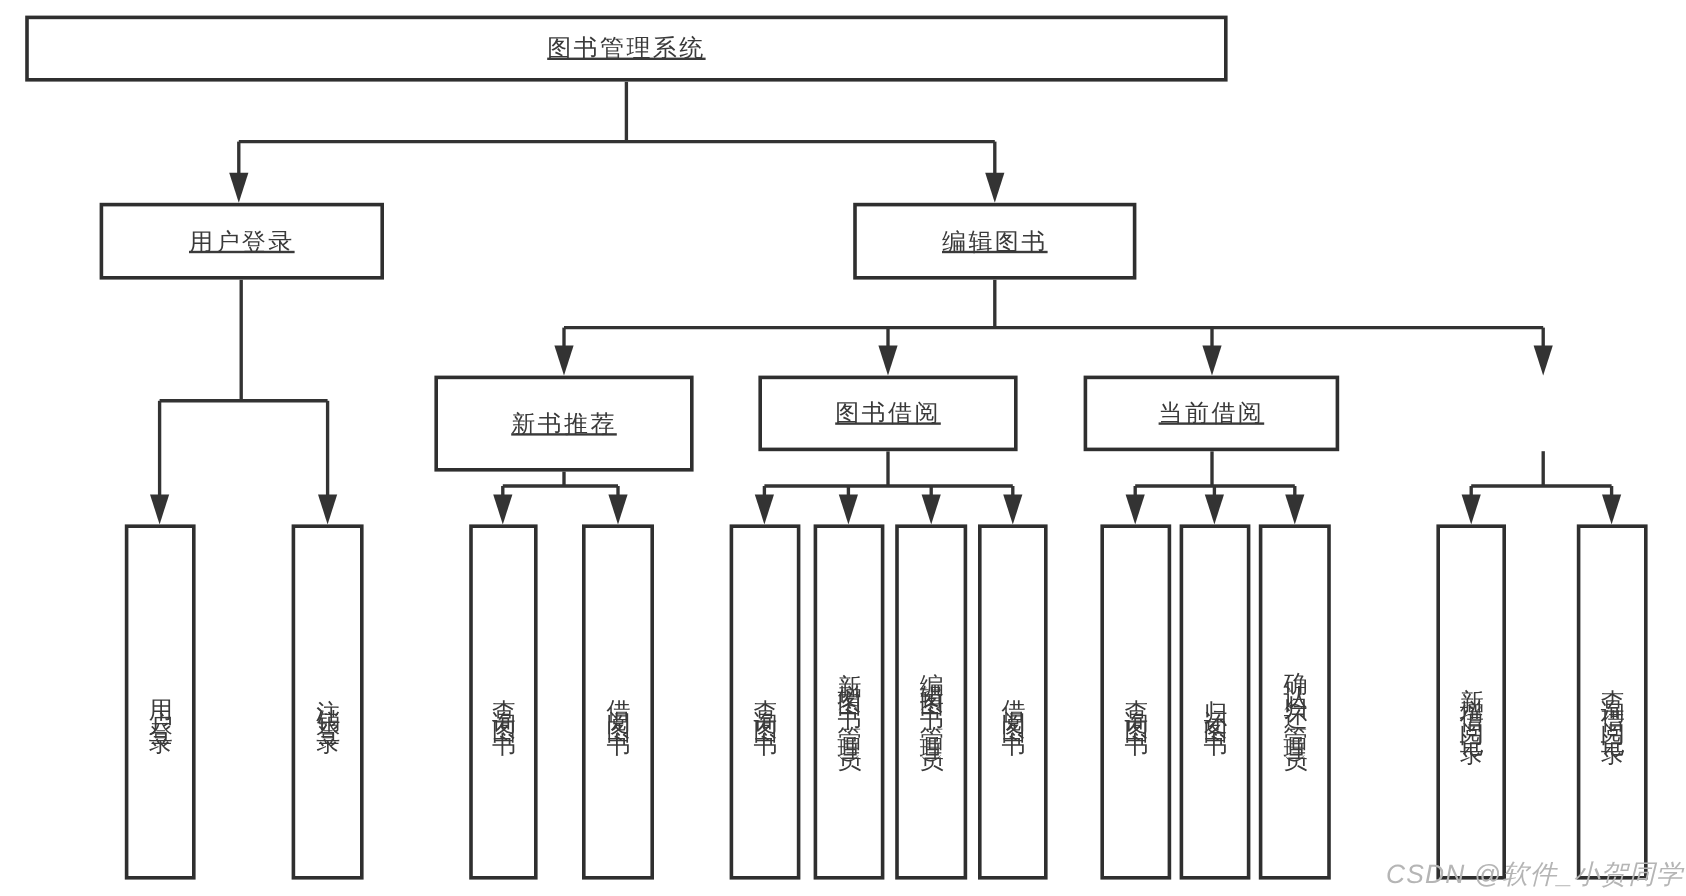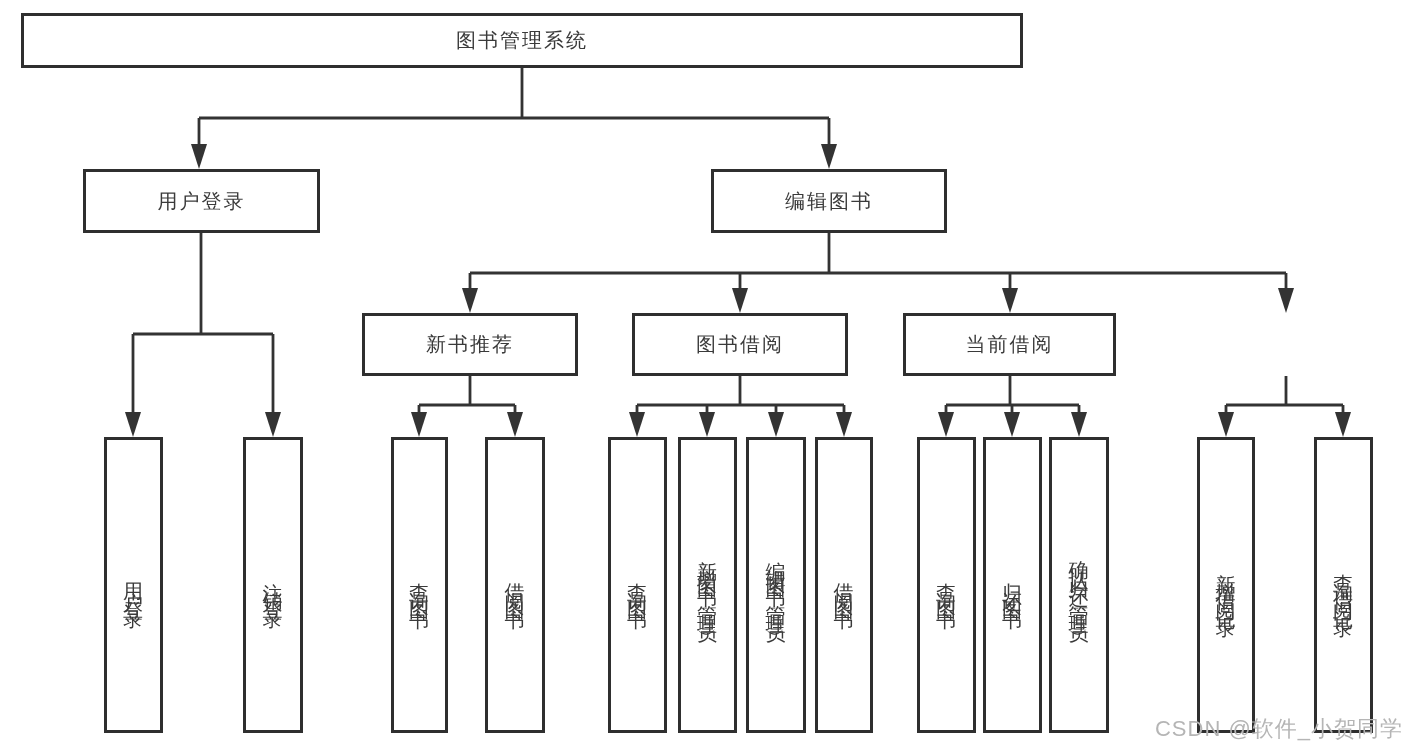--- a/index.html
+++ b/index.html
@@ -37,37 +37,39 @@
     background: #ffffff;
     display: flex;
     align-items: center;
     justify-content: center;
     color: #3a3a3a;
   }
   .node.hlabel span {
     font-size: 20px;
     letter-spacing: 2px;
     white-space: nowrap;
+    text-decoration: underline;
   }
   .node.leaf span {
     writing-mode: vertical-rl;
     text-orientation: mixed;
     font-size: 20px;
     letter-spacing: 9px;
     line-height: 1;
   }
   .watermark {
     position: absolute;
     top: 714px;
     right: 2px;
     font-size: 22px;
     letter-spacing: 1px;
     color: #b5b5b5;
     white-space: nowrap;
     z-index: 10;
+    font-style: italic;
   }
 </style>
 </head>
 <body>
 
 <div class="canvas">
 
   <svg class="connectors" viewBox="0 0 1405 747" xmlns="http://www.w3.org/2000/svg">
 
     <path d="M522 68 V118"></path>
@@ -134,21 +136,21 @@
     <span>图书管理系统</span>
   </div>
 
   <div class="node hlabel" style="left:83px;top:169px;width:237px;height:64px">
     <span>用户登录</span>
   </div>
   <div class="node hlabel" style="left:711px;top:169px;width:236px;height:64px">
     <span>编辑图书</span>
   </div>
 
-  <div class="node hlabel" style="left:362px;top:313px;width:216px;height:63px">
+  <div class="node hlabel" style="left:362px;top:313px;width:216px;height:80px">
     <span>新书推荐</span>
   </div>
   <div class="node hlabel" style="left:632px;top:313px;width:216px;height:63px">
     <span>图书借阅</span>
   </div>
   <div class="node hlabel" style="left:903px;top:313px;width:213px;height:63px">
     <span>当前借阅</span>
   </div>
 
   <div class="node leaf" style="left:104px;top:437px;width:59px;height:296px">

